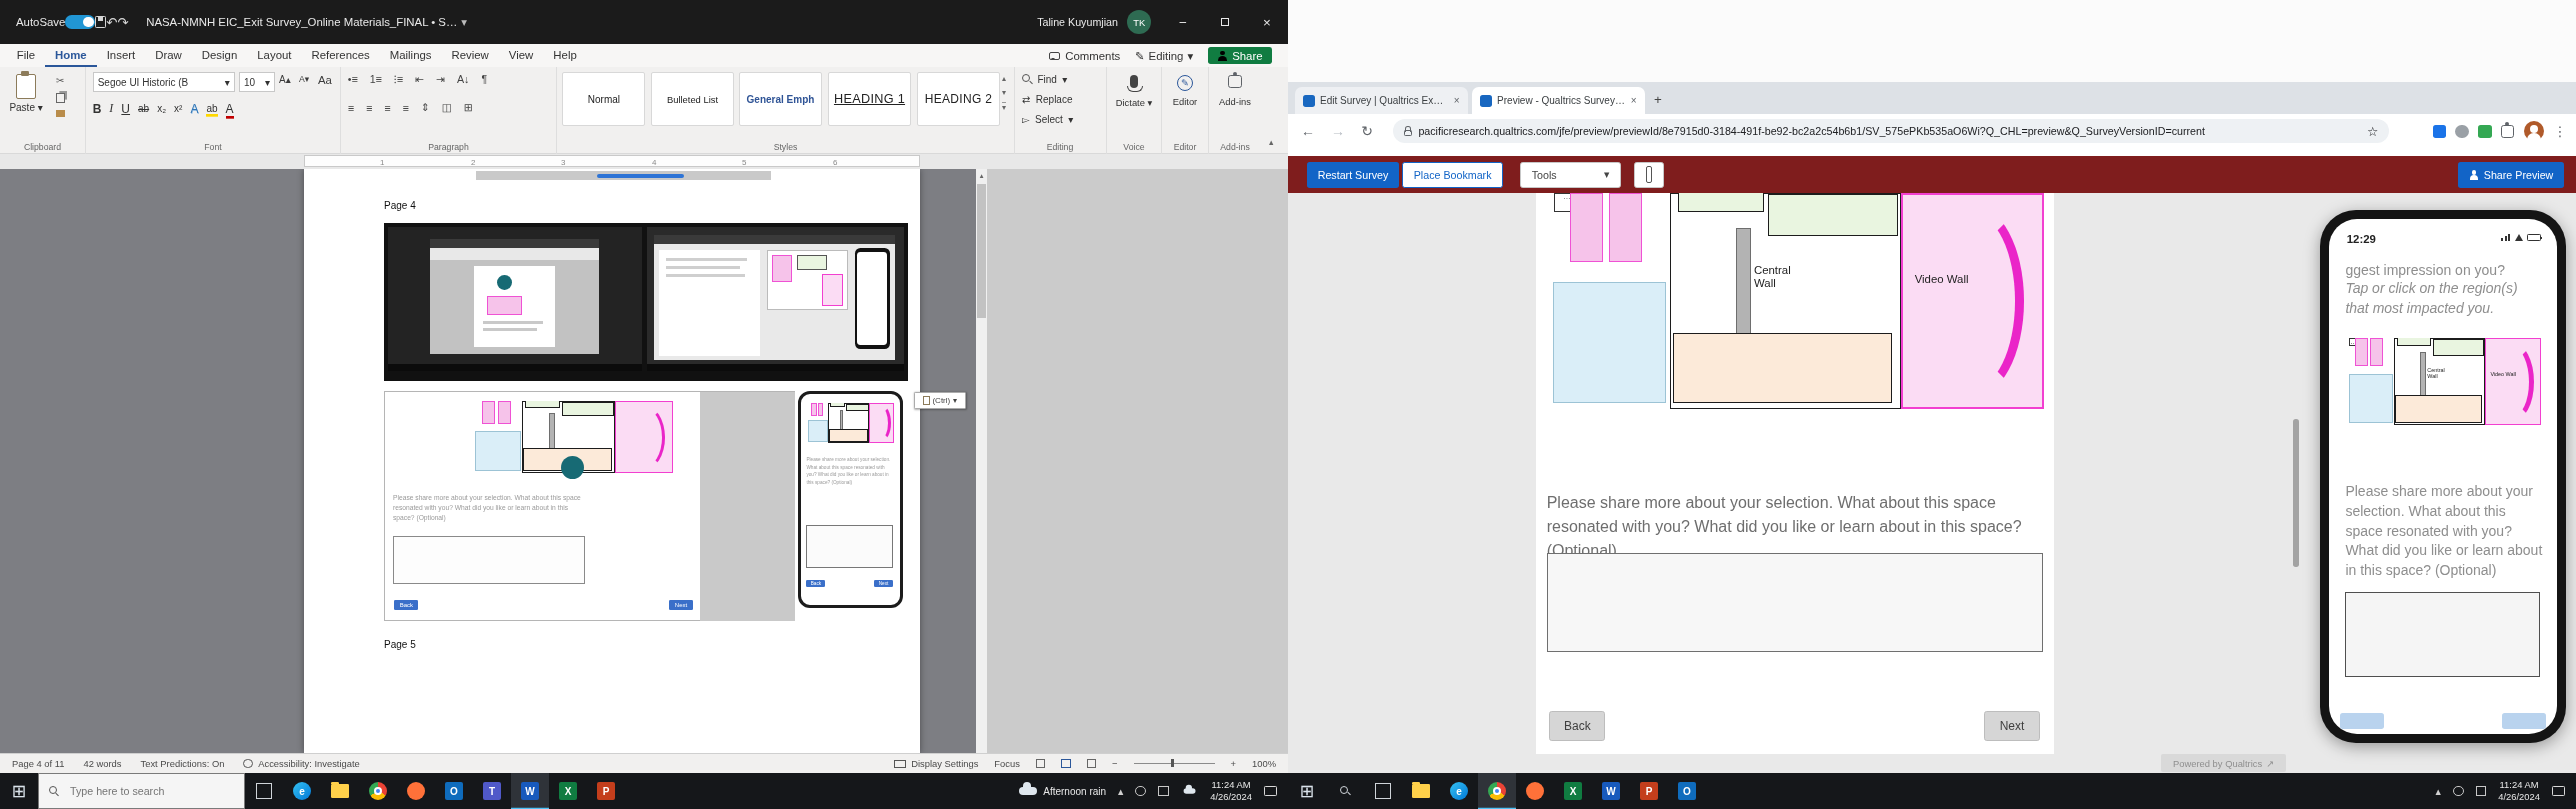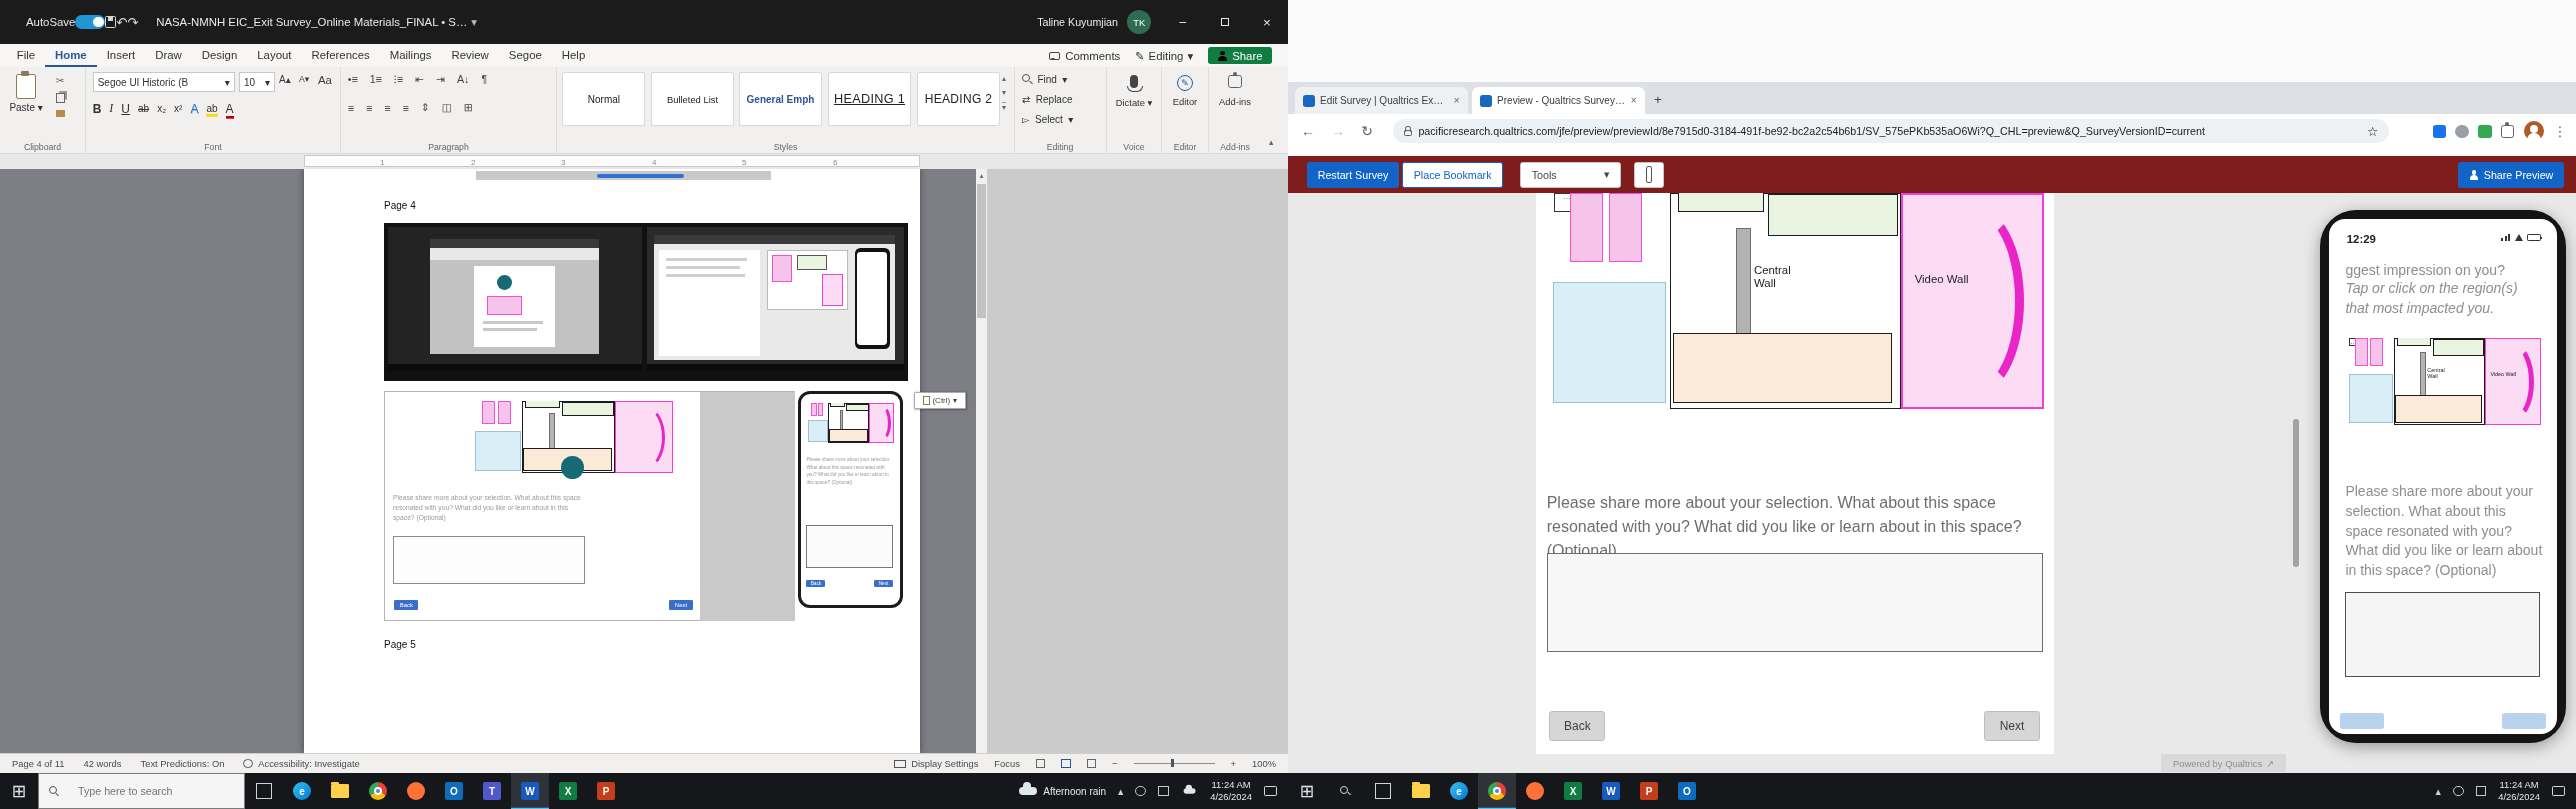--- a/index.html
+++ b/index.html
@@ -59,21 +59,21 @@
 .circ{border-radius:50%}
 .chrome-ic{width:18px;height:18px;border-radius:50%;background:conic-gradient(#ea4335 0 33%,#fbbc05 0 66%,#34a853 0 100%);position:relative}
 .chrome-ic::after{content:"";position:absolute;inset:28%;background:#4285f4;border:2px solid #fff;border-radius:50%}
 .folder{width:18px;height:13.4px;background:#ffd04a;border-radius:1.3px;position:relative}
 .folder::before{content:"";position:absolute;left:0;top:-2.7px;width:8px;height:2.7px;background:#ffd04a;border-radius:1.3px 1.3px 0 0}
 .cloud{width:17.4px;height:8px;background:#dfe7ee;border-radius:5.4px;position:relative}
 .cloud::before{content:"";position:absolute;left:3.4px;top:-4.7px;width:8.7px;height:8.7px;background:#dfe7ee;border-radius:50%}
 .tclock{font-size:9.4px;line-height:1.3;text-align:center}
 .notif{width:13.4px;height:10.7px;border:1.3px solid #d8d8d8;border-radius:1.3px}
 .tsearchwrap{position:relative;height:36px;flex:none}
-.tsearchwrap input{width:207px;height:36px;background:#f5f5f5;border:0.7px solid #7a7a7a;color:#555;font-size:10.7px;padding-left:39px;font-family:"Liberation Sans",sans-serif}
+.tsearchwrap input{width:207px;height:36px;background:#f5f5f5;border:0.7px solid #7a7a7a;color:#555;font-size:10.7px;padding-left:31px;font-family:"Liberation Sans",sans-serif}
 .tsearchwrap .mag{position:absolute;left:10.7px;top:13.4px;color:#555}
 .taskview{width:16px;height:16px;border:1.3px solid #cfd4d9}
 
 #rmtop{left:1288px;top:0;width:1288px;height:82px;background:#fbfbfb}
 #ctabs{left:1288px;top:82px;width:1288px;height:32px;background:#dde1e6;display:flex;align-items:flex-end;padding-left:6.7px}
 .ctab{width:173px;height:27px;border-radius:6.7px 6.7px 0 0;display:flex;align-items:center;padding:0 8px;gap:5.4px;font-size:10px;color:#3c4043;flex:none}
 .ctab.on{background:#fff}
 .ctab.off{background:#eef0f3}
 .fav{width:12px;height:12px;border-radius:2.7px;background:#1867c0;flex:none}
 #cbar{left:1288px;top:114px;width:1288px;height:42px;background:#fff}
@@ -100,21 +100,21 @@
 .person::after{content:"";position:absolute;left:0.7px;top:5.4px;width:8.7px;height:4.7px;background:#fff;border-radius:4.7px 4.7px 0 0}
 #qprev{left:1288px;top:193px;width:1288px;height:580px;background:#e9e9e9}
 .qpanel{position:absolute;left:248px;top:0;width:518px;height:561px;background:#fff}
 .qq{position:absolute;font-size:16px;line-height:1.5;color:#6e6e6e}
 .qta{position:absolute;background:#f7f7f7;border:0.7px solid #6f6f6f;resize:none;font-family:"Liberation Sans",sans-serif}
 .qnav{position:absolute;width:56px;height:29.5px;background:#d6d6d6;border:0.7px solid #bdbdbd;border-radius:2.7px;color:#3f3f3f;font-size:12px;display:flex;align-items:center;justify-content:center}
 .powered{position:absolute;left:873px;top:561px;width:125px;height:18px;background:#d9d9d9;border-radius:2px;color:#8f8f8f;font-size:9.4px;display:flex;align-items:center;justify-content:center;gap:4px}
 .pvscroll{position:absolute;left:1005px;top:226px;width:6px;height:148px;background:#a3a3a3;border-radius:2.7px}
 
 .phone{position:absolute;left:1032px;top:17px;width:246px;height:533px;background:#141414;border-radius:36px;box-shadow:0 4px 16px rgba(0,0,0,.35)}
-.pscreen{position:absolute;inset:9.4px;background:#fff;border-radius:16px;overflow:hidden}
+.pscreen{position:absolute;inset:9.4px;background:#fff;border-radius:28px;overflow:hidden}
 .ptime{position:absolute;left:17.4px;top:13.4px;font-size:11.4px;font-weight:bold;color:#222}
 .pstat{position:absolute;right:16px;top:14.8px;display:flex;gap:4.7px;align-items:center}
 .sigb{display:flex;gap:1.3px;align-items:flex-end}
 .sigb i{display:block;width:2px;background:#333}
 .wifi{width:0;height:0;border-left:4.7px solid transparent;border-right:4.7px solid transparent;border-bottom:7.4px solid #333}
 .bat{width:13.4px;height:6.7px;border:1.3px solid #333;border-radius:1.3px;position:relative}
 .bat::after{content:"";position:absolute;right:-2.7px;top:1.3px;width:1.3px;height:2.7px;background:#333}
 .ptxt{position:absolute;font-size:14px;line-height:1.4;color:#8e8e8e}
 .pbtn{position:absolute;width:44px;height:16px;background:#b9d3ee;border-radius:2.7px}
 
@@ -149,21 +149,21 @@
 .mbtn{position:absolute;background:#3a6fc9;color:#fff;font-size:6px;border-radius:1.3px;display:flex;align-items:center;justify-content:center}
 </style>
 </head>
 <body>
 
 <div id="screen">
 
   <div>
 
     <div class="a row" id="wtitle">
-      <div class="row" style="padding-left:26px">
+      <div class="row" style="padding-left:16px">
         <span>AutoSave</span>
         <span class="toggle"></span>
         <span class="floppy"></span>
         <span style="font-size:13.4px;color:#d6d6d6">↶</span>
         <span style="font-size:13.4px;color:#d6d6d6">↷</span>
         <span class="tr" style="margin-left:17.4px;max-width:315px">NASA-NMNH EIC_Exit Survey_Online Materials_FINAL • Saving...</span>
         <span style="color:#bbb">▾</span>
       </div>
       <div class="a row" style="right:0;top:0;height:44px">
         <span style="font-size:10.7px;margin-right:9.4px">Taline Kuyumjian</span>
@@ -179,21 +179,21 @@
     <div class="a" id="wtabs">
       <span class="wtab">File</span>
       <span class="wtab on">Home</span>
       <span class="wtab">Insert</span>
       <span class="wtab">Draw</span>
       <span class="wtab">Design</span>
       <span class="wtab">Layout</span>
       <span class="wtab">References</span>
       <span class="wtab">Mailings</span>
       <span class="wtab">Review</span>
-      <span class="wtab">Segoe</span>
+      <span class="wtab">View</span>
       <span class="wtab">Help</span>
       <span class="row" style="margin-left:auto;gap:14.8px;padding-right:9.4px">
         <span class="row" style="gap:5.4px">
             <span class="bub"></span>
             <span>Comments</span>
           </span>
         <span class="row" style="gap:4px">
             <span>✎</span>
             <span>Editing</span>
             <span>▾</span>

